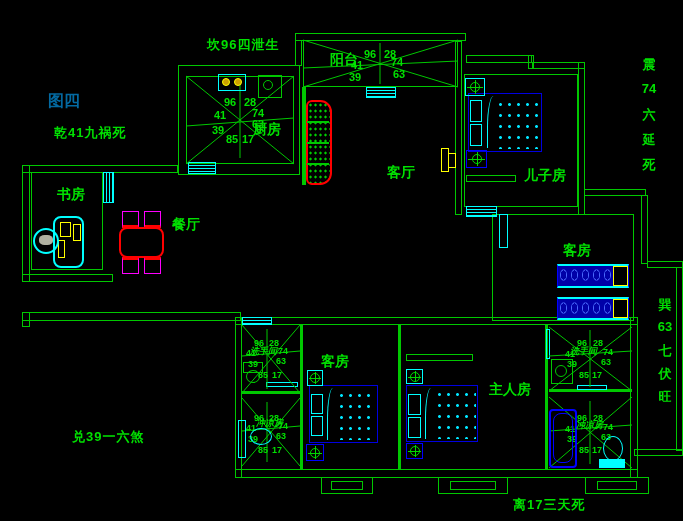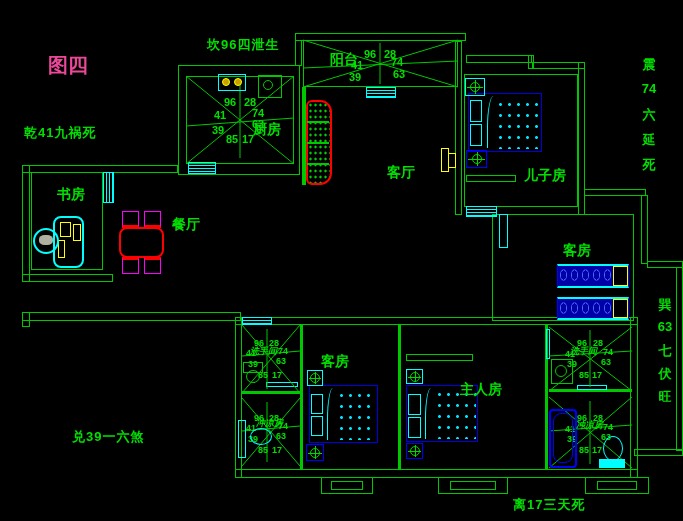--- a/index.html
+++ b/index.html
@@ -12,21 +12,21 @@
   .win{position:absolute;border:1px solid #00ffff;box-sizing:border-box;
        background:repeating-linear-gradient(to bottom,transparent 0,transparent 2px,#00ffff 2px,#00ffff 3px);}
   .winv{position:absolute;border:1px solid #00ffff;box-sizing:border-box;
        background:repeating-linear-gradient(to right,transparent 0,transparent 2px,#00ffff 2px,#00ffff 3px);}
   .cyan{position:absolute;border:1px solid #00ffff;box-sizing:border-box;}
   .cyanfill{position:absolute;background:#00ffff;}
   
   .ann{position:absolute;color:#00e000;font-size:13px;font-weight:bold;white-space:nowrap;letter-spacing:1px;}
   .rl{position:absolute;color:#00e000;font-size:14px;font-weight:bold;white-space:nowrap;}
   .rls{font-size:9px;font-style:italic;}
-  .fig{position:absolute;color:#ec4899;font-size:20px;font-weight:bold;}
+  .fig{position:absolute;color:#0369a1;font-size:16px;font-weight:bold;margin-top:39px;}
   .vch{position:absolute;color:#00e000;font-size:13px;font-weight:bold;width:22px;text-align:center;}
   
   svg.compass{position:absolute;overflow:visible;}
   svg.compass text{font-family:"Liberation Sans",sans-serif;font-weight:bold;}
   
   .bed{position:absolute;border:1px solid #0000e0;box-sizing:border-box;}
   .hb{position:absolute;border:1px solid #00ffff;box-sizing:border-box;}
   .mat{position:absolute;background-image:radial-gradient(#00e5ff 1px,transparent 1.6px);
        background-size:9px 11px;}
   .fold{position:absolute;border-left:1px solid #00ffff;border-radius:60% 0 0 0;}
@@ -324,27 +324,27 @@
   <span class="rl" style="left:253px;top:121px">厨房</span>
   <span class="rl" style="left:330px;top:51px">阳台</span>
   <span class="rl" style="left:387px;top:164px">客厅</span>
   <span class="rl" style="left:524px;top:167px">儿子房</span>
   <span class="rl" style="left:563px;top:242px">客房</span>
   <span class="rl" style="left:57px;top:186px">书房</span>
   <span class="rl" style="left:172px;top:216px">餐厅</span>
   <span class="rl rls" style="left:250px;top:345px">洗手间</span>
   <span class="rl rls" style="left:256px;top:417px">冲凉房</span>
   <span class="rl" style="left:321px;top:353px">客房</span>
-  <span class="rl" style="left:460px;top:381px">主人房</span>
+  <span class="rl" style="left:489px;top:381px">主人房</span>
   <span class="rl rls" style="left:570px;top:345px">洗手间</span>
   <span class="rl rls" style="left:576px;top:419px">冲凉房</span>
 
   <span class="fig" style="left:48px;top:52px">图四</span>
   <span class="ann" style="left:207px;top:36px">坎96四泄生</span>
-  <span class="ann" style="left:24px;top:124px">乾41九祸死</span>
+  <span class="ann" style="left:54px;top:124px">乾41九祸死</span>
   <span class="ann" style="left:72px;top:428px">兑39一六煞</span>
   <span class="ann" style="left:513px;top:496px">离17三天死</span>
 
   <span class="vch" style="left:638px;top:56px">震</span>
   <span class="vch" style="left:638px;top:81px">74</span>
   <span class="vch" style="left:638px;top:106px">六</span>
   <span class="vch" style="left:638px;top:131px">延</span>
   <span class="vch" style="left:638px;top:156px">死</span>
 
   <span class="vch" style="left:654px;top:296px">巽</span>

